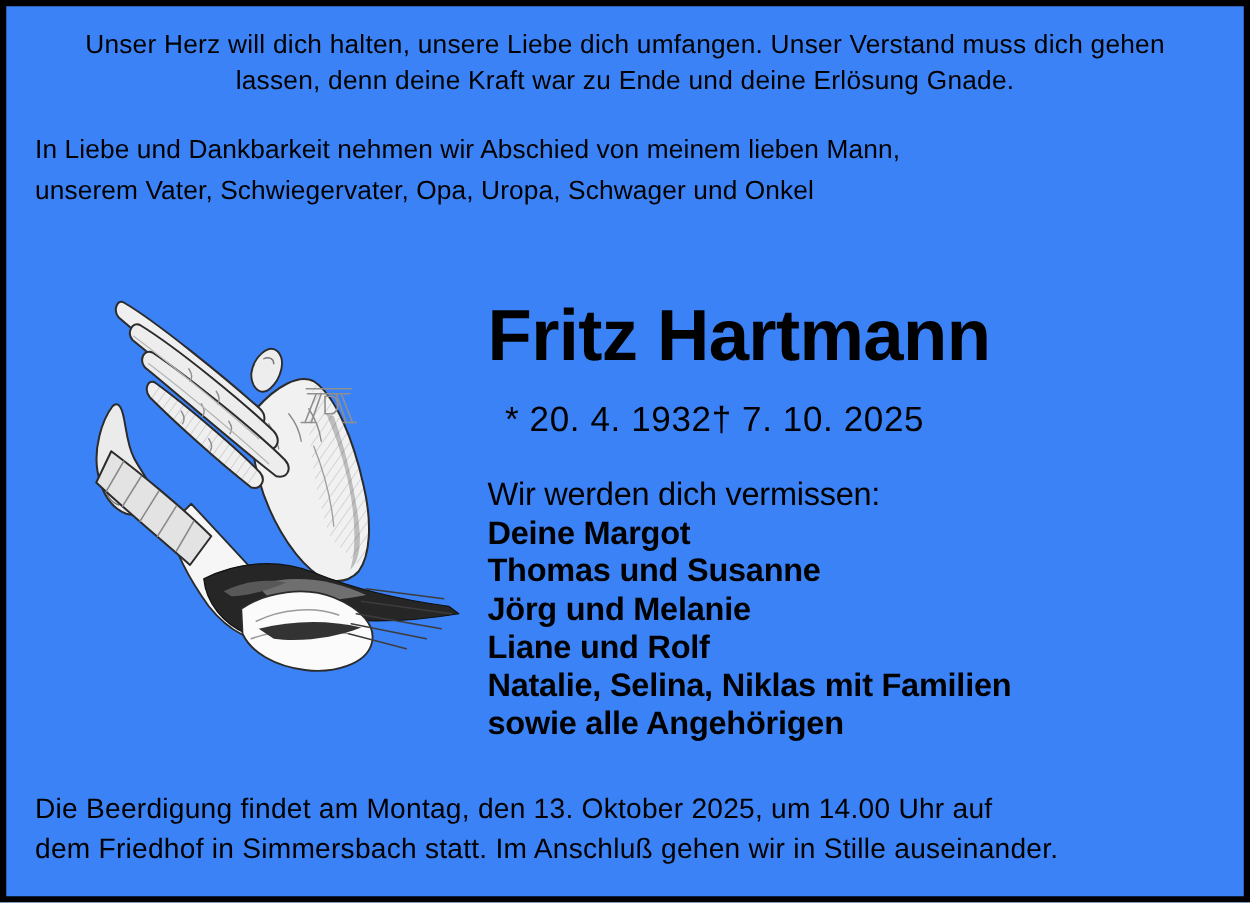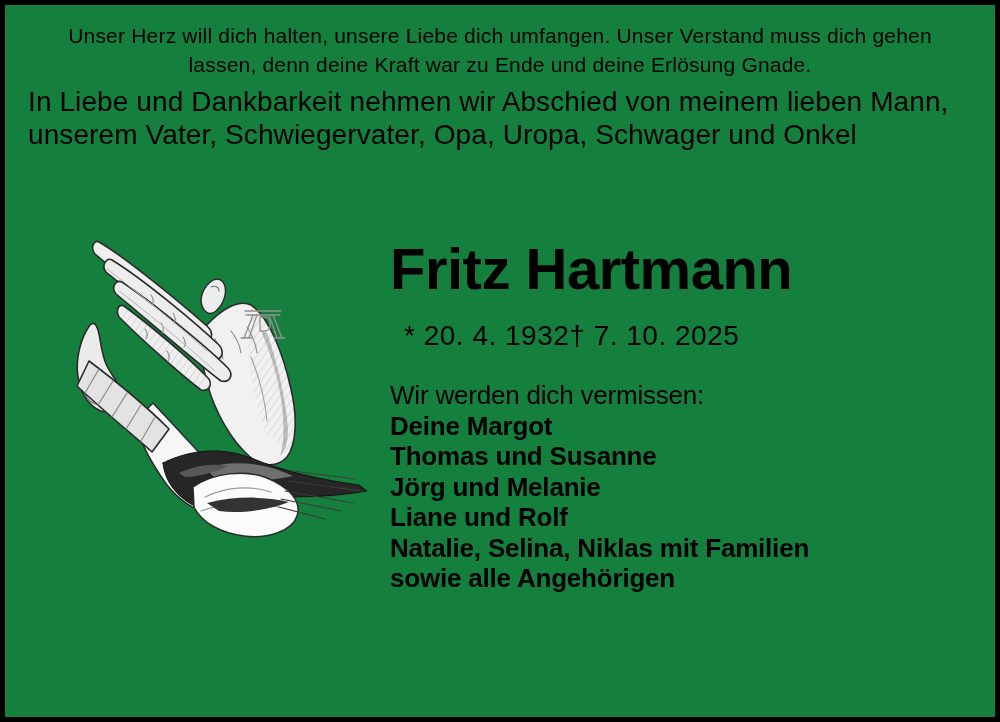--- a/index.html
+++ b/index.html
@@ -7,40 +7,40 @@
     margin: 0;
     padding: 0;
     background: #ffffff;
   }
   .page {
     position: relative;
     width: 1000px;
     height: 722px;
     box-sizing: border-box;
     border: 5px solid #000000;
-    background: #15803d;
+    background: #3b82f6;
     color: #000000;
     font-family: "Liberation Sans", sans-serif;
     overflow: hidden;
   }
   .epigraph {
     position: absolute;
     top: 16px;
     left: 0;
     width: 100%;
     text-align: center;
     font-size: 21px;
     line-height: 29px;
     letter-spacing: 0.2px;
   }
   .intro {
     position: absolute;
-    top: 80px;
+    top: 98px;
     left: 23px;
-    font-size: 28px;
+    font-size: 21px;
     line-height: 33px;
     letter-spacing: 0.1px;
   }
   .art {
     position: absolute;
     left: 50px;
     top: 230px;
     width: 320px;
     height: 315px;
   }
@@ -178,14 +178,18 @@
       <div class="mourner-name">Deine Margot</div>
       <div class="mourner-name">Thomas und Susanne</div>
       <div class="mourner-name">Jörg und Melanie</div>
       <div class="mourner-name">Liane und Rolf</div>
       <div class="mourner-name">Natalie, Selina, Niklas mit Familien</div>
       <div class="mourner-name">sowie alle Angehörigen</div>
     </div>
   </div>
 
 
+  <div class="funeral">
+    <div>Die Beerdigung findet am Montag, den 13. Oktober 2025, um 14.00 Uhr auf</div>
+    <div>dem Friedhof in Simmersbach statt. Im Anschluß gehen wir in Stille auseinander.</div>
+  </div>
 
 </div>
 
 </body></html>

